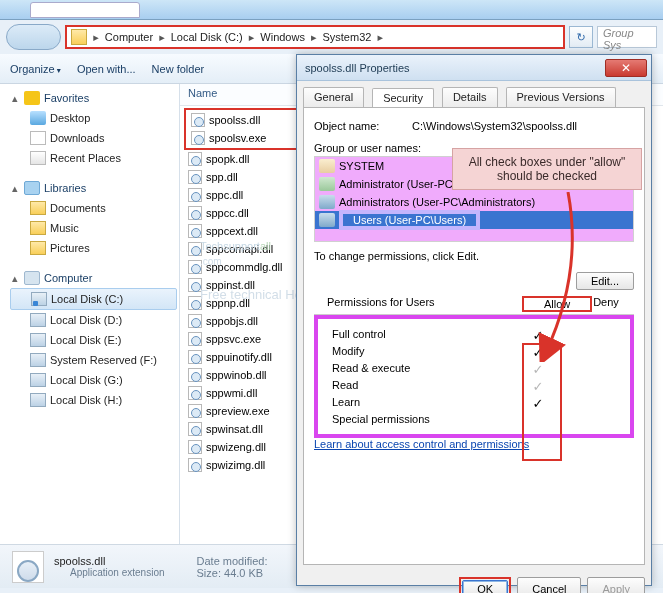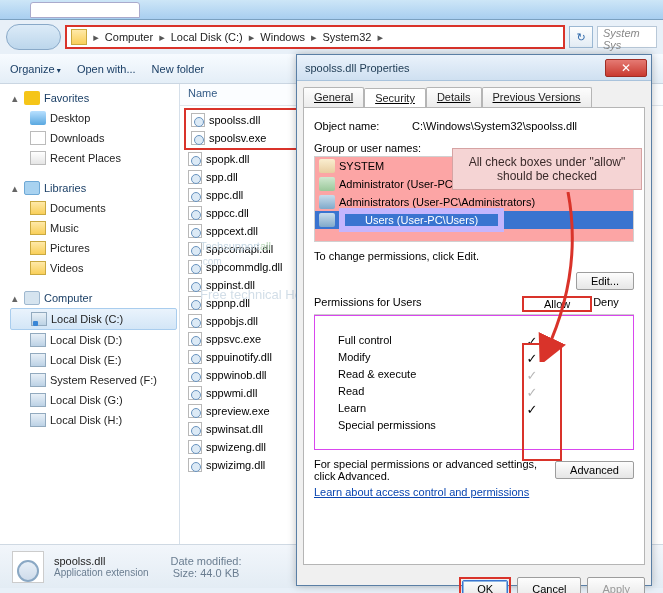--- a/index.html
+++ b/index.html
@@ -57,51 +57,51 @@
 .watermark .t1 { font-size: 22px; color: #c6d8e4; }
 .watermark .t1 b { color: #b9d7b9; font-weight: normal; }
 .watermark .t2 { font-size: 10px; color: #cfdce7; }
 .watermark .t3 { font-size: 13px; color: #d2dee8; margin-top: 20px; }
 
 
 .statusbar { height: 44px; border-top: 1px solid #cfd9e3; background: linear-gradient(#f2f6fb,#e3ecf4); display: flex; align-items: center; padding: 4px 12px; gap: 10px; }
 .statusbar .bigico { width: 32px; height: 32px; background: #fff; border: 1px solid #ccc; position: relative; }
 .statusbar .bigico::before { content:""; position:absolute; left:4px; top:8px; width:18px; height:18px; border:2px solid #8aa8c4; border-radius:50%; background: linear-gradient(#e7eff7,#cfdceb);}
 .statusbar .stext .fn { color: #222; }
-.statusbar .stext .ft { color: #6a7d90; font-size: 10px; }
-.statusbar .meta { color: #6a7d90; font-size: 10px; margin-left: 12px; text-align: center; }
+.statusbar .stext .ft { color: #6a7d90; font-size: 10px; margin-left: 16px; }
+.statusbar .meta { color: #6a7d90; font-size: 10px; margin-left: 22px; }
 
 
 .propdlg { position: absolute; left: 296px; top: 54px; width: 356px; height: 532px; background: #f0f0f0; border: 1px solid #5a7fa5; box-shadow: 0 0 8px rgba(0,0,0,0.25); z-index: 5; }
 .dlg-title { height: 26px; background: linear-gradient(#eaf2fb,#cfe0f1); display: flex; align-items: center; justify-content: space-between; padding: 0 4px 0 8px; border-bottom: 1px solid #a9c3dc; }
 .dlg-title .t { color: #1c3952; }
 .dlg-title .x { width: 42px; height: 18px; background: linear-gradient(#e57a73,#c93a30); color: #fff; text-align: center; border: 1px solid #9e2d25; border-radius: 2px; font-size: 12px; line-height: 16px; }
-.tabs { display: flex; padding: 6px 6px 0 6px; gap: 0; text-decoration: underline; }
+.tabs { display: flex; padding: 6px 6px 0 6px; gap: 8px; }
 .tab { padding: 3px 10px; border: 1px solid #b5b5b5; background: linear-gradient(#fdfdfd,#ececec); border-bottom: none; border-radius: 2px 2px 0 0; color: #222; }
 .tab.active { background: #fff; position: relative; top: 1px; border-bottom: 1px solid #fff;}
 .tabbody { margin: 0 6px 6px 6px; background: #fff; border: 1px solid #b5b5b5; padding: 8px 10px; height: 458px; position: relative; }
 .rowlbl { display: flex; gap: 8px; padding: 4px 0; }
 .rowlbl .l { width: 90px; }
-.groupbox { border: 1px solid #d0d0d0; height: 86px; width: 100%; background: #fca5a5; overflow: hidden; }
+.groupbox { border: 1px solid #d0d0d0; height: 86px; width: 100%; background: #f0abfc; overflow: hidden; }
 .gitem { display: flex; align-items: center; padding: 2px 4px; gap: 4px; }
 .gitem .gi { width: 16px; height: 14px; border-radius: 2px; }
 .gi-sys { background: linear-gradient(#faeed0,#e8cda0); }
 .gi-adm { background: linear-gradient(#d0e8d0,#9ac89a); }
 .gi-adms { background: linear-gradient(#c9ddec,#7fa9ca); }
 .gi-usr { background: linear-gradient(#c9ddec,#7fa9ca); }
 .gitem.sel { background: #3a74d0; color: #fff; }
-.gitem .hlbox { border: 6px solid #c4b5fd; padding: 0 20px; }
+.gitem .hlbox { border: 4px solid #c4b5fd; padding: 0 10px; }
 .btn { background: linear-gradient(#fdfdfd,#e6e6e6); border: 1px solid #9d9d9d; padding: 2px 14px; border-radius: 2px; }
 .editrow { display: flex; justify-content: flex-end; padding: 6px 0; }
 
 .permhead { display: flex; border-bottom: 1px solid #ccc; padding-bottom: 2px; }
-.permhead .c0 { flex: 1; }
+.permhead .c0 { flex: 1; margin-left: 13px; }
 .permhead .c1, .permhead .c2 { width: 56px; text-align: center; }
 .allow-hl { border: 2px solid #d9332a; display:inline-block; padding: 0 20px; }
-.permlist { border: 1px solid #d946ef; padding: 17px; }
+.permlist { border: 4px solid #d946ef; padding: 8px; }
 .permrow { display: flex; padding: 1px 0; }
 .permrow .c0 { flex: 1; padding-left: 6px; }
 .permrow .c1, .permrow .c2 { width: 56px; text-align: center; font-size: 13px; }
 .permrow .c1.dim { color: #b6b6b6; }
 .allow-col-hl { position: absolute; border: 2px solid #d9332a; pointer-events: none; }
 
 .advrow { display: flex; align-items: center; gap: 8px; padding: 8px 0 4px 0; }
 .advrow .txt { flex: 1; }
 .link { color: #0a46b0; text-decoration: underline; cursor: pointer; }
 
@@ -129,21 +129,21 @@
     <span class="bc-seg">Computer</span>
     <span class="bc-chev">▸</span>
     <span class="bc-seg">Local Disk (C:)</span>
     <span class="bc-chev">▸</span>
     <span class="bc-seg">Windows</span>
     <span class="bc-chev">▸</span>
     <span class="bc-seg">System32</span>
     <span class="bc-chev">▸</span>
   </div>
   <div class="refresh-btn">↻</div>
-  <div class="searchbox">System Sys</div>
+  <div class="searchbox">Group Sys</div>
 </div>
 
 <div class="toolbar">
   <span class="drop">Organize</span>
   <span>Open with...</span>
   <span>New folder</span>
 </div>
 
 <div class="main">
   <div class="navpane">
@@ -178,24 +178,20 @@
           <span>Documents</span>
         </div>
       <div class="tree-item">
           <span class="ico ico-fold"></span>
           <span>Music</span>
         </div>
       <div class="tree-item">
           <span class="ico ico-fold"></span>
           <span>Pictures</span>
         </div>
-      <div class="tree-item">
-          <span class="ico ico-fold"></span>
-          <span>Videos</span>
-        </div>
     </div>
     <div style="height:10px"></div>
     <div class="tree-group">
       <div class="tree-head">
           <span class="disc">▴</span>
           <span class="ico ico-comp"></span>
           <span>Computer</span>
         </div>
       <div class="tree-item sel">
           <span class="ico ico-drive c"></span>
@@ -411,24 +407,20 @@
           </div>
           <div class="permrow">
             <span class="c0">Special permissions</span>
             <span class="c1"></span>
             <span class="c2"></span>
           </div>
         </div>
       <div class="allow-col-hl" style="left:218px; top:235px; width:40px; height:118px;"></div>
     </div>
 
-    <div class="advrow">
-      <span class="txt">For special permissions or advanced settings, click Advanced.</span>
-      <button class="btn">Advanced</button>
-    </div>
     <div class="link">Learn about access control and permissions</div>
   </div>
   <div class="dlgbtns">
     <span class="ok-hl"><button class="btn def">OK</button></span>
     <button class="btn">Cancel</button>
     <button class="btn dis">Apply</button>
   </div>
 </div>
 
 <div class="callout">All check boxes under "allow" should be checked</div>

